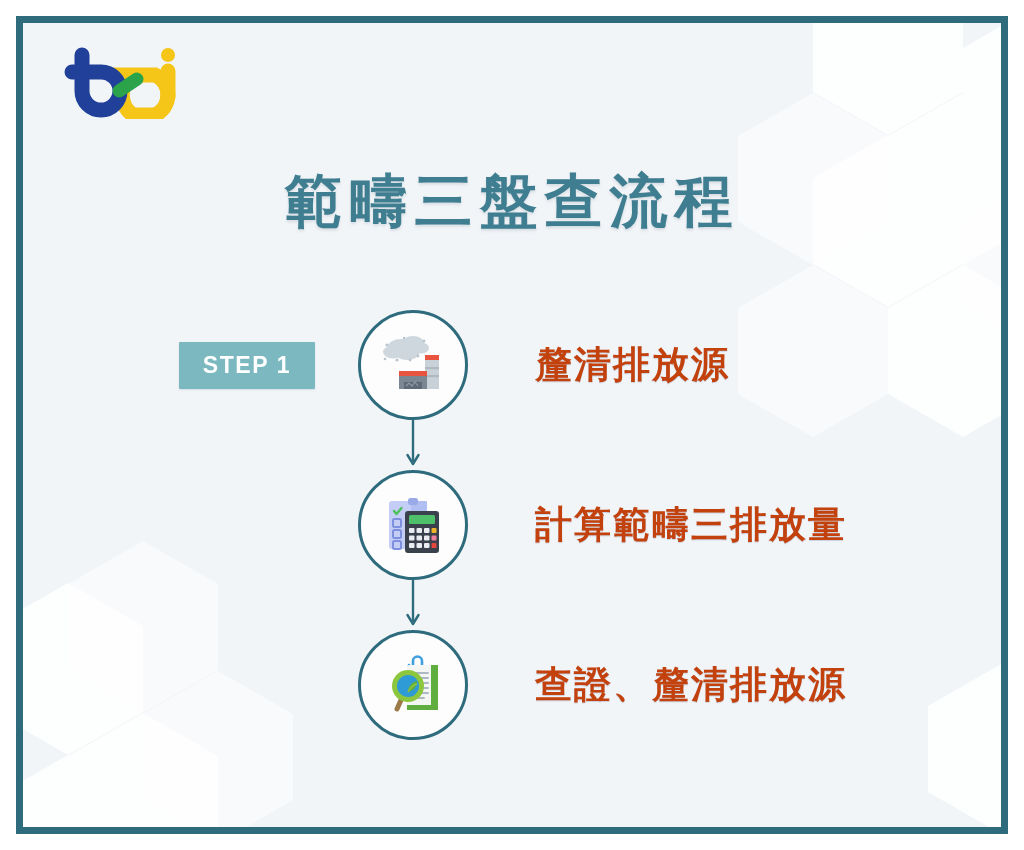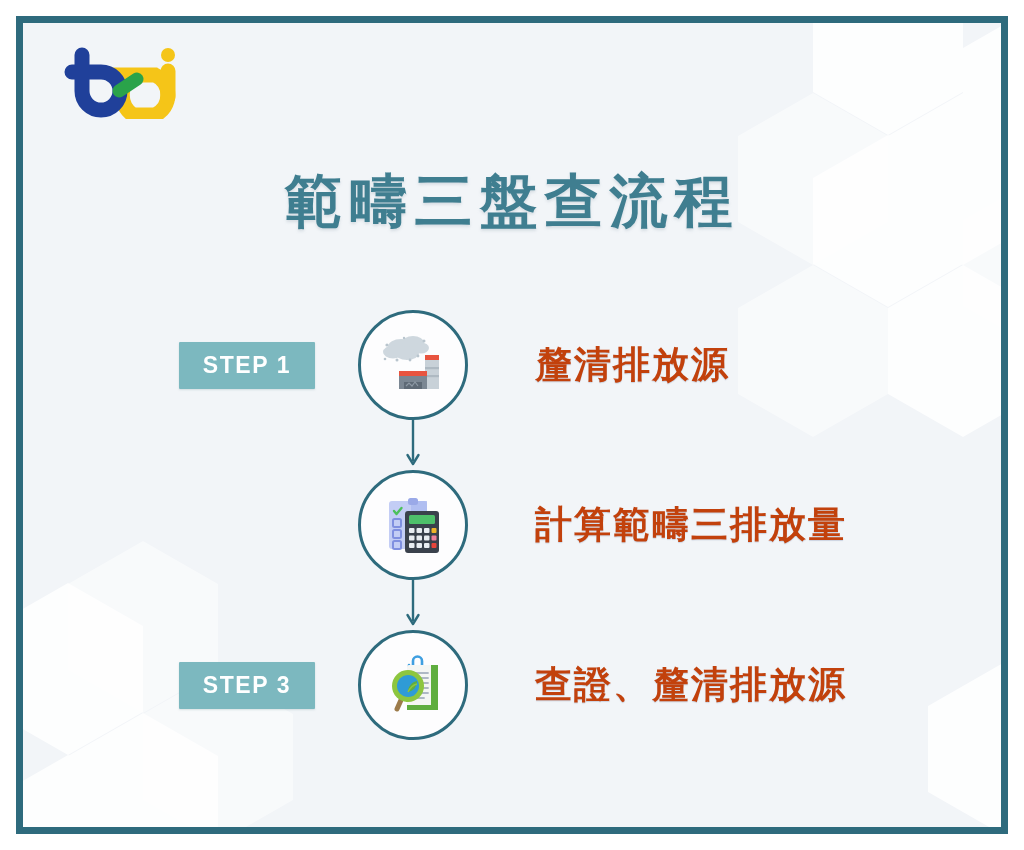--- a/index.html
+++ b/index.html
@@ -278,21 +278,20 @@
       </div>
 
       <div class="connector c2">
         <svg width="16" height="52" viewBox="0 0 16 52" xmlns="http://www.w3.org/2000/svg">
           <path d="M8 0 V42" stroke="#2e6b7d" stroke-width="2.4" fill="none"></path>
           <path d="M2.5 36 L8 45 L13.5 36" stroke="#2e6b7d" stroke-width="2.4" fill="none" stroke-linecap="round" stroke-linejoin="round"></path>
         </svg>
       </div>
 
       <div class="step-row r3">
-        <div class="badge">STEP 3</div>
         <div class="circle">
           <svg class="icon-art" viewBox="0 0 72 72" xmlns="http://www.w3.org/2000/svg">
 
             <path d="M36 16 v-4 a4.5 4.5 0 0 1 9 0 v9 a6.5 6.5 0 0 1 -13 0 v-5" stroke="#3f9fe0" stroke-width="2.6" fill="none" stroke-linecap="round"></path>
 
             <rect x="30" y="16" width="30" height="44" rx="2" fill="#f4f6f3"></rect>
             <rect x="54" y="16" width="7" height="44" fill="#5fae3f"></rect>
             <rect x="30" y="56" width="31" height="5" fill="#5fae3f"></rect>
             <g stroke="#aeb8c4" stroke-width="1.8" stroke-linecap="round">
               <path d="M35 24 h16"></path>

